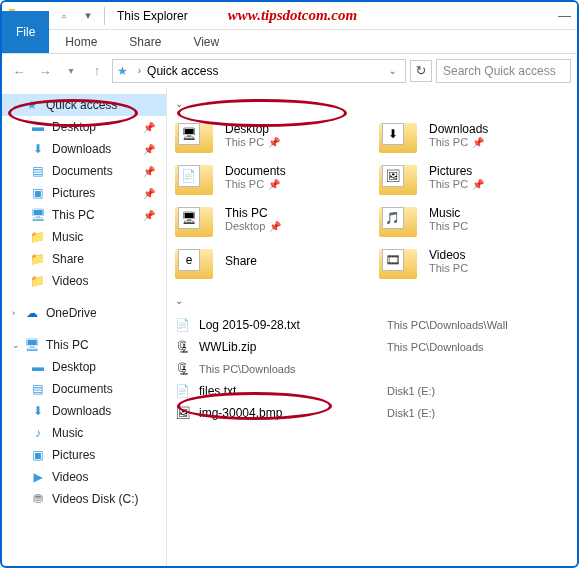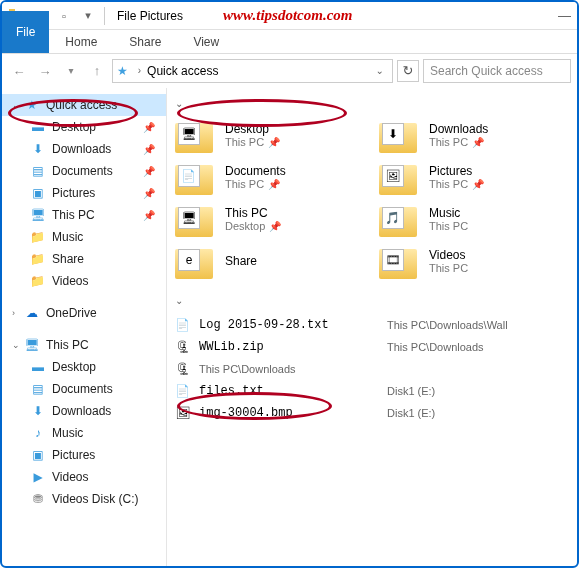--- a/index.html
+++ b/index.html
@@ -16,21 +16,21 @@
 .ribbon .filetab { background: #1979ca; color: #fff; font-size: 12px; padding: 14px 14px; }
 .ribbon .tab { font-size: 12px; color: #444; padding: 4px 16px; margin-top: 31px; }
 .addrrow { display: flex; align-items: center; height: 34px; padding: 3px 6px; gap: 4px; border-bottom: 1px solid #fff; }
 .navbtn { width: 22px; height: 22px; display: flex; align-items: center; justify-content: center; color: #888; font-size: 13px; }
 .addrbar { flex: 1; display: flex; align-items: center; border: 1px solid #ccc; height: 24px; padding: 0 4px; font-size: 12px; }
 .addrbar .star { color: #40a0e0; margin-right: 4px; }
 .addrbar .chev { margin: 0 6px; color: #666; font-size: 10px; }
 .addrbar .spacer { flex: 1; }
 .addrbar .drop { color: #666; font-size: 10px; margin-right: 4px; }
 .refresh { width: 22px; height: 22px; display: flex; align-items: center; justify-content: center; border: 1px solid #ccc; color: #555; font-size: 13px; }
-.searchbox { width: 148px; border: 1px solid #ccc; height: 24px; display: flex; align-items: center; padding: 0 6px; font-size: 12px; color: #888; }
+.searchbox { width: 135px; border: 1px solid #ccc; height: 24px; display: flex; align-items: center; padding: 0 6px; font-size: 12px; color: #888; }
 .main { display: flex; height: calc(100% - 86px); }
 .sidebar { width: 165px; border-right: 1px solid #e5e5e5; padding-top: 6px; overflow: hidden; }
 .sb-item { display: flex; align-items: center; height: 22px; padding-left: 10px; font-size: 12px; color: #222; position: relative; }
 .sb-item.sel { background: #cce8ff; }
 .sb-item.sub { padding-left: 28px; }
 .sb-item .tw { width: 12px; color: #666; font-size: 9px; }
 .sb-item .pin { position: absolute; right: 10px; color: #888; font-size: 10px; }
 .sb-item .ico { width: 16px; height: 16px; margin-right: 6px; display: inline-flex; align-items: center; justify-content: center; font-size: 12px; }
 .sb-gap { height: 10px; }
 .content { flex: 1; padding: 8px 4px 0 8px; overflow: hidden; font-size: 12px; }
@@ -40,21 +40,21 @@
 .folder-item { display: flex; align-items: center; gap: 8px; }
 .folder-item .fico { width: 42px; height: 36px; position: relative; }
 .folder-item .fico .fback { width: 38px; height: 30px; background: linear-gradient(#ffe9a8,#f0c14b); border-radius: 2px; position: absolute; bottom: 0; }
 .folder-item .fico .overlay { position: absolute; left: 3px; top: 6px; width: 22px; height: 22px; background: #fff; border: 1px solid #bbb; display: flex; align-items: center; justify-content: center; font-size: 12px; }
 .folder-item .ftxt .fname { color: #000; }
 .folder-item .ftxt .floc { color: #777; font-size: 11px; display: flex; align-items: center; gap: 4px; }
 .folder-item .ftxt .floc .pinico { font-size: 10px; color: #888; }
 .files { }
 .file-row { display: flex; align-items: center; height: 22px; gap: 8px; }
 .file-row .fileico { width: 16px; height: 16px; display: inline-flex; align-items: center; justify-content: center; font-size: 12px; }
-.file-row .filename { flex: 0 0 180px; color: #000; font-family: Liberation Mono, monospace; }
+.file-row .filename { flex: 0 0 180px; color: #000; }
 .file-row .filepath { color: #666; font-size: 11px; white-space: nowrap; overflow: hidden; }
 .annot { position: absolute; border: 3px solid #b00020; border-radius: 50%; pointer-events: none; }
 .annot1 { left: 6px; top: 97px; width: 130px; height: 28px; }
 .annot2 { left: 175px; top: 97px; width: 170px; height: 28px; }
 .annot3 { left: 175px; top: 390px; width: 155px; height: 28px; }
 </style>
 </head>
 <body>
 
 <div class="titlebar">
@@ -63,21 +63,21 @@
         <rect x="1" y="3" width="14" height="10" fill="#f0c14b"></rect>
         <rect x="1" y="1" width="6" height="3" fill="#f0c14b"></rect>
       </svg>
   </span>
   <div class="qat">
     <span class="qbtn">▣</span>
     <span class="qbtn">▫</span>
     <span class="qbtn">▾</span>
   </div>
   <span class="divider"></span>
-  <span class="title">File Pictures</span>
+  <span class="title">This Explorer</span>
   <span class="watermark">www.tipsdotcom.com</span>
   <div class="wincontrols">
     <span>—</span>
   </div>
 </div>
 
 <div class="ribbon">
   <div class="filetab">File</div>
   <div class="tab">Home</div>
   <div class="tab">Share</div>

